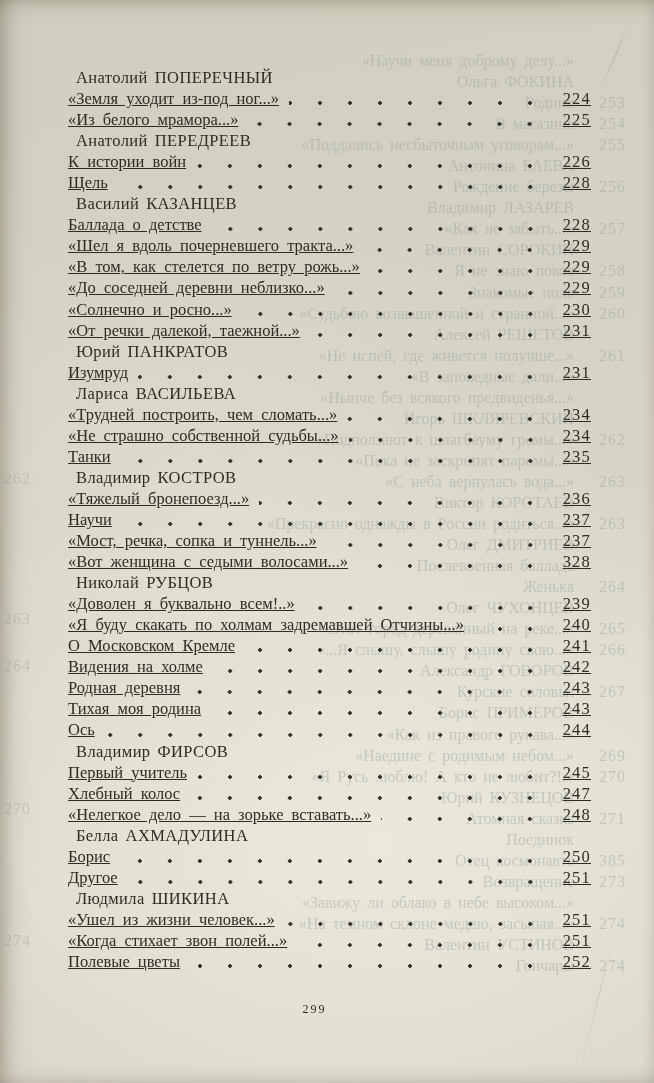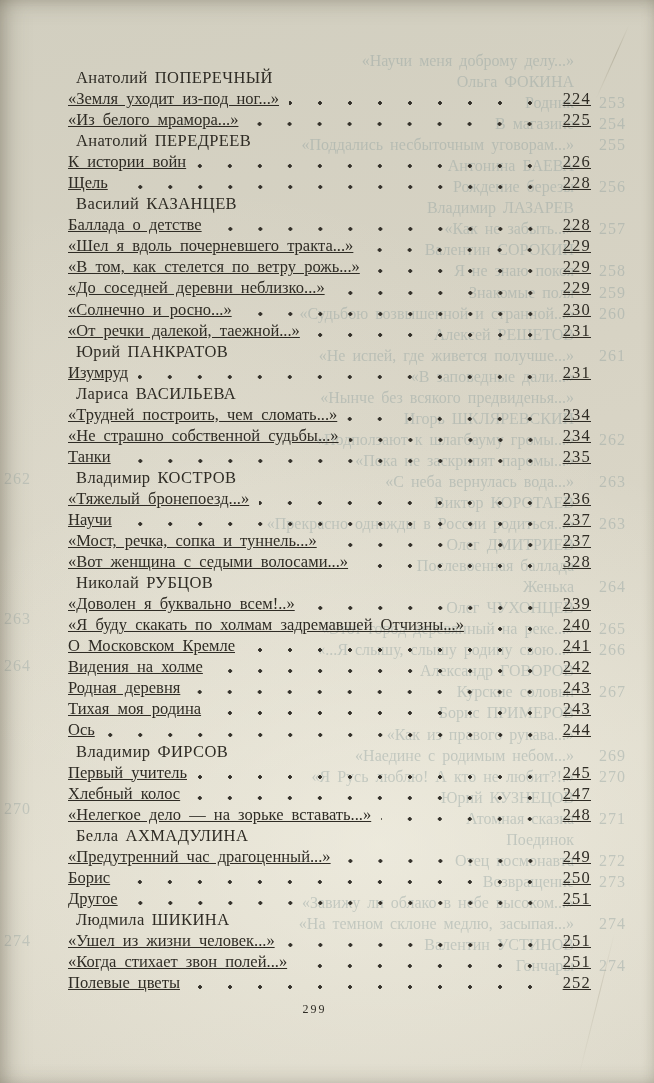--- a/index.html
+++ b/index.html
@@ -209,21 +209,21 @@
       <div class="ghost-row">
         <span>Атомная сказка</span>
         <span class="ghost-num">271</span>
       </div>
       <div class="ghost-row">
         <span>Поединок</span>
         <span class="ghost-num"></span>
       </div>
       <div class="ghost-row">
         <span>Отец космонавта</span>
-        <span class="ghost-num">272</span>
+        <span class="ghost-num">385</span>
       </div>
       <div class="ghost-row">
         <span>Возвращение</span>
         <span class="ghost-num">273</span>
       </div>
       <div class="ghost-row">
         <span>«Завижу ли облако в небе высоком...»</span>
         <span class="ghost-num"></span>
       </div>
       <div class="ghost-row">
@@ -390,25 +390,20 @@
         <span class="leader"></span>
         <span class="pagenum">247</span>
       </div>
       <div class="row entry-row">
         <span class="entry-title">«Нелегкое дело — на зорьке вставать...»</span>
         <span class="leader"></span>
         <span class="pagenum">248</span>
       </div>
       <div class="row author-row">Белла АХМАДУЛИНА</div>
       <div class="row entry-row">
-        <span class="entry-title">«Предутренний час драгоценный...»</span>
-        <span class="leader"></span>
-        <span class="pagenum">249</span>
-      </div>
-      <div class="row entry-row">
         <span class="entry-title">Борис</span>
         <span class="leader"></span>
         <span class="pagenum">250</span>
       </div>
       <div class="row entry-row">
         <span class="entry-title">Другое</span>
         <span class="leader"></span>
         <span class="pagenum">251</span>
       </div>
       <div class="row author-row">Людмила ШИКИНА</div>

